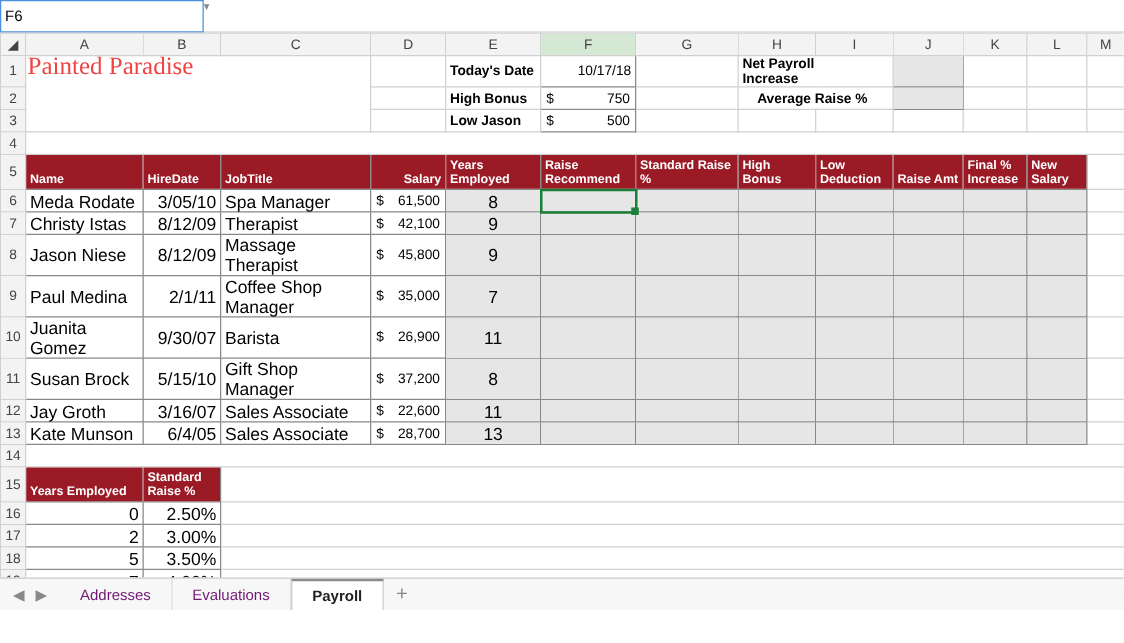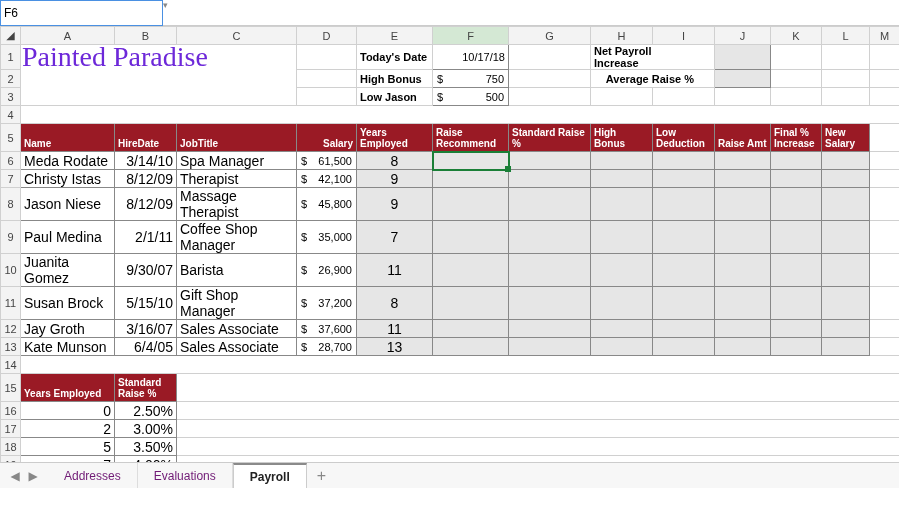--- a/index.html
+++ b/index.html
@@ -74,21 +74,21 @@
 
   
   .selected { outline: 2px solid #1a7f37; outline-offset: -1px; z-index: 5; }
   .selected::after { content: ""; position: absolute; right: -3px; bottom: -3px; width: 6px; height: 6px; background: #1a7f37; }
 
   
   th.selCol { background: #d4e8d4; }
 
   
   .logo { position: absolute; left: 22px; top: 18px; width: 230px; height: 48px; pointer-events: none; }
-  .logo-script { font-family: "Brush Script MT", cursive; font-size: 28px; color: #6d28d9; line-height: 0.9; }
+  .logo-script { font-family: "Brush Script MT", cursive; font-size: 20px; color: #ef4444; line-height: 0.9; }
   .logo-sub { font-size: 8px; letter-spacing: 3px; color: #b69a4a; text-align: right; margin-top: 2px; font-family: Arial; }
 
   
   .tab-bar { position: absolute; left: 0; bottom: 0; width: 899px; height: 26px; background: #f7f7f7; border-top: 1px solid #ccc; display: flex; align-items: center; font-size: 12px; }
   .tab-nav { display: flex; gap: 4px; padding: 0 8px; color: #888; }
   .tab-nav span { border: 1px solid transparent; width: 14px; text-align: center; }
   .tabs { display: flex; height: 100%; }
   .tab { padding: 0 16px; display: flex; align-items: center; border-right: 1px solid #ddd; color: #701a75; cursor: pointer; }
   .tab.active { background: #fff; color: #222; font-weight: bold; border-top: 2px solid #8a8a8a; border-left: 1px solid #ccc; border-right: 1px solid #ccc; }
   .tab-add { padding: 0 10px; color: #888; font-size: 16px; }
@@ -259,21 +259,21 @@
     </tr>
 
     </tbody>
       <tbody id="emp-rows">
         <tr class="rD">
           <td class="rowhdr">6</td>
           <td class="dataCell">
             <div class="cell">Meda Rodate</div>
           </td>
           <td class="dataCell">
-            <div class="cell right">3/14/10</div>
+            <div class="cell right">3/05/10</div>
           </td>
           <td class="dataCell">
             <div class="cell">Spa Manager</div>
           </td>
           <td class="dataCell">
             <div class="money">
               <span> 61,500</span>
             </div>
           </td>
           <td class="dataCell grayfill">
@@ -434,21 +434,21 @@
             <div class="cell">Jay Groth</div>
           </td>
           <td class="dataCell">
             <div class="cell right">3/16/07</div>
           </td>
           <td class="dataCell">
             <div class="cell">Sales Associate</div>
           </td>
           <td class="dataCell">
             <div class="money">
-              <span> 37,600</span>
+              <span> 22,600</span>
             </div>
           </td>
           <td class="dataCell grayfill">
             <div class="cell center">11</div>
           </td>
           <td class="dataCell grayfill "></td>
           <td class="dataCell grayfill"></td>
           <td class="dataCell grayfill"></td>
           <td class="dataCell grayfill"></td>
           <td class="dataCell grayfill"></td>

